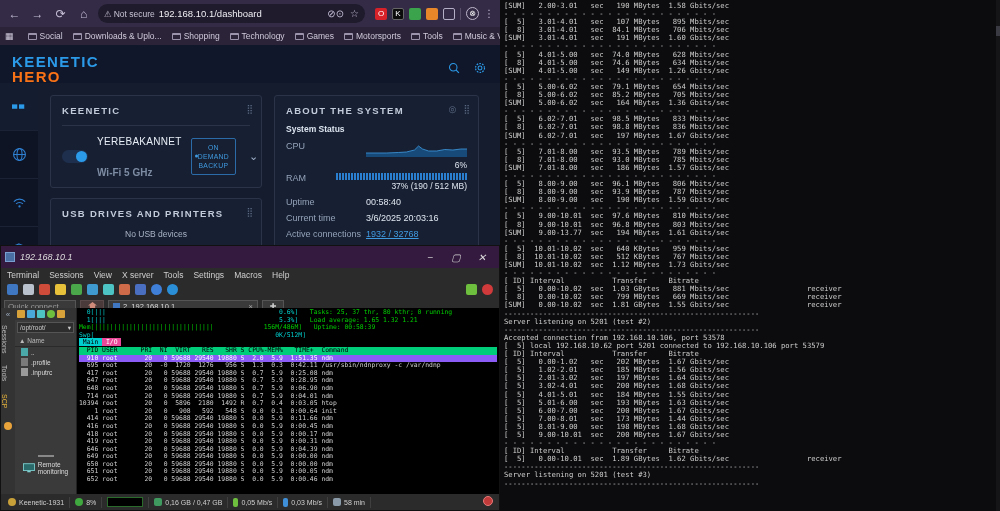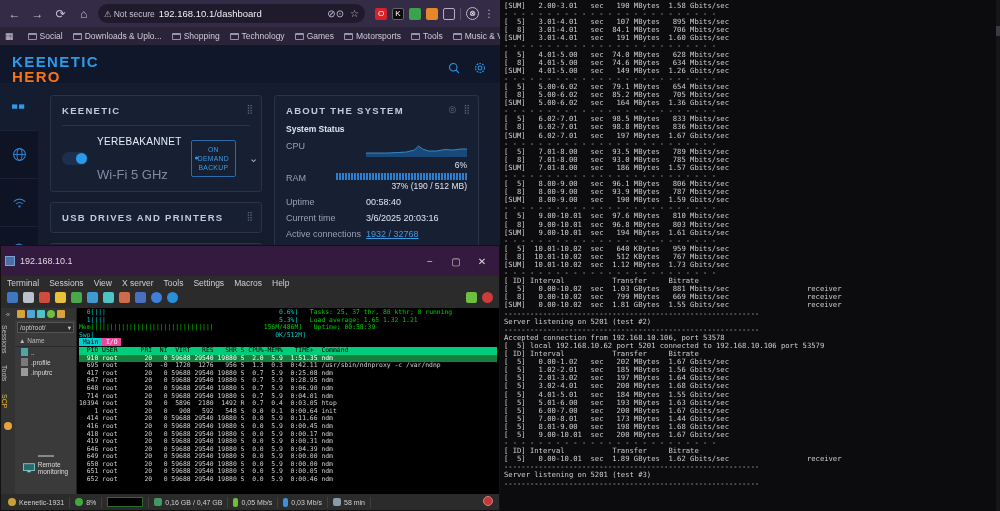--- a/index.html
+++ b/index.html
@@ -33,41 +33,41 @@
   .kn-body { position:absolute; left:38px; top:38px; right:0; bottom:0; background:#151c2e; padding:12px 10px 0 12px; display:flex; gap:12px; }
   .kn-col { display:flex; flex-direction:column; gap:10px; }
   .kn-card { border:1px solid #2a3347; border-radius:3px; background:#172033; padding:9px 11px; position:relative; }
   .kn-card-title { font-size:9.5px; letter-spacing:1.3px; color:#c2cbda; font-weight:bold; }
   .kn-card-icons { position:absolute; right:8px; top:8px; display:flex; gap:7px; color:#5d6b84; font-size:9px; }
   .kn-hr { height:1px; background:#2a3347; margin:9px 0; }
   .kn-row { display:flex; align-items:center; gap:9px; }
   .kn-toggle { width:26px; height:13px; border-radius:7px; background:#1e2f4d; position:relative; flex:none; }
   .kn-toggle::after { content:""; position:absolute; right:1px; top:1px; width:11px; height:11px; border-radius:50%; background:#2b9ae8; }
   .kn-wifi-name { font-size:10px; color:#e8eef6; letter-spacing:.3px; }
-  .kn-wifi-sub { font-size:13px; color:#7e8ca3; margin-top:20px; }
+  .kn-wifi-sub { font-size:10px; color:#7e8ca3; margin-top:20px;font-weight:bold; }
   .kn-badge { border:1px solid #2b6ba8; border-radius:2px; color:#3f9ae0; font-size:6.8px; padding:4px 6px; text-align:center; line-height:1.35; letter-spacing:.3px; position:relative; }
   .kn-badge .dot { position:absolute; left:3px; top:50%; width:3px; height:3px; background:#3f9ae0; border-radius:50%; transform:translateY(-50%); }
   .kn-chev { color:#9fb0c8; font-size:11px; margin-left:4px; }
   .kn-nousb { text-align:center; font-size:8.5px; color:#a9b4c6; padding:10px 0 4px; }
   .kn-sub { font-size:8.5px; color:#dce4ef; font-weight:bold; margin:8px 0 7px; }
   .kn-metric { display:flex; align-items:flex-start; margin-bottom:3px; }
   .kn-metric-label { width:80px; font-size:9px; color:#94a2b8; }
   .kn-metric-right { flex:1; }
   .kn-spark { height:16px; width:100%; }
   .kn-pct { text-align:right; font-size:8.5px; color:#dfe6f0; margin-top:1px; }
   .kn-bars { display:flex; gap:1px; height:7px; align-items:flex-end; }
   .kn-bars i { width:2px; background:#2b7fd0; display:block; }
   .kn-kv { display:flex; font-size:9px; padding:3px 0; }
   .kn-kv .k { width:80px; color:#94a2b8; }
   .kn-kv .v { color:#dfe6f0;text-align:center; }
   .kn-kv .v.link { color:#3f9ae0; text-decoration:underline; }
 
   
   #moba { position:absolute; left:0; top:245px; width:500px; height:266px; background:#2b2b2b; border:1px solid #111; overflow:hidden; }
-  .mx-title { height:30px; background:#351a3f; display:flex; align-items:center; padding:0 4px; color:#ddd; font-size:9px; }
+  .mx-title { height:22px; background:#351a3f; display:flex; align-items:center; padding:0 4px; color:#ddd; font-size:9px;font-style:italic; }
   .mx-title .tico { width:10px; height:10px; background:#4a6fa5; margin-right:5px; border:1px solid #7aa0d0; }
   .mx-wbtns { margin-left:auto; display:flex; gap:0; }
   .mx-wbtn { width:26px; height:18px; display:flex; align-items:center; justify-content:center; font-size:10px; color:#ccc; }
   .mx-wbtn.close { color:#ddd; }
   .mx-menu { height:13px; background:#2b2b2b; display:flex; align-items:center; gap:10px; padding:0 6px; font-size:8.5px; color:#cfcfcf; }
   .mx-tools { height:17px; background:#2b2b2b; display:flex; align-items:center; gap:5px; padding:0 6px; }
   .mx-tools i { width:11px; height:11px; border-radius:2px; display:block; }
   .mx-tools .spacer { flex:1; }
   .mx-qbar { height:16px; background:#2b2b2b; display:flex; align-items:center; gap:4px; padding:0 3px; }
   .mx-quick { width:72px; height:13px; background:#3a3a3a; border:1px solid #555; color:#9a9a9a; font-size:8px; display:flex; align-items:center; padding-left:3px; }
@@ -248,20 +248,21 @@
             </span>
             <span class="kn-chev">⌄</span>
           </div>
         </div>
 
         <div class="kn-card">
           <div class="kn-card-title">USB DRIVES AND PRINTERS</div>
           <div class="kn-card-icons">
               <span>⣿</span>
             </div>
+          <div class="kn-nousb">No USB devices</div>
         </div>
 
         <div class="kn-card" style="height:60px"></div>
       </div>
 
       <div class="kn-col" style="width:205px">
         <div class="kn-card">
           <div class="kn-card-title">ABOUT THE SYSTEM</div>
           <div class="kn-card-icons">
             <span>◎</span>
@@ -450,21 +451,21 @@
     </div>
   </div>
   <div class="mx-follow">Follow terminal folder</div>
 
   <div class="mx-term"><span style="color:#00cdcd">  0[|||                                             0.6%]</span>   <span style="color:#00cd00">Tasks: 25, 37 thr, 80 kthr; 0 running</span>
 <span style="color:#00cdcd">  1[|||                                             5.3%]</span>   <span style="color:#00cd00">Load average: 1.65 1.32 1.21</span>
 <span style="color:#00cd00">Mem[|||||||||||||||||||||||||||||||             156M/486M]</span>   <span style="color:#00cd00">Uptime: 00:58:39</span>
 <span style="color:#00cdcd">Swp[                                               0K/512M]</span>
 <span style="background:#00cdcd;color:#000"> Main </span><span style="background:#ec4899;color:#fff"> I/O </span>
 <span style="background:#00cd7a;color:#000;display:inline-block;width:100%">  PID USER      PRI  NI  VIRT   RES   SHR S CPU%-MEM%   TIME+  Command</span>
-<span style="background:#15803d;color:#fff;display:inline-block;width:100%">  910 root       20   0 59688 29540 19880 S  2.0  5.9  1:51.35 ndm</span>
+<span style="background:#8b5cf6;color:#fff;display:inline-block;width:100%">  910 root       20   0 59688 29540 19880 S  2.0  5.9  1:51.35 ndm</span>
 <span>  695 root       20  -0  1720  1276   956 S  1.3  0.3  0:42.11 /usr/sbin/ndnproxy -c /var/ndnp</span>
 <span>  417 root       20   0 59688 29540 19880 S  0.7  5.9  0:25.08 ndm</span>
 <span>  647 root       20   0 59688 29540 19880 S  0.7  5.9  0:28.95 ndm</span>
 <span>  648 root       20   0 59688 29540 19880 S  0.7  5.9  0:06.90 ndm</span>
 <span>  714 root       20   0 59688 29540 19880 S  0.7  5.9  0:04.01 ndm</span>
 <span>10394 root       20   0  5896  2180  1492 R  0.7  0.4  0:03.05 htop</span>
 <span>    1 root       20   0   908   592   548 S  0.0  0.1  0:00.64 init</span>
 <span>  414 root       20   0 59688 29540 19880 S  0.0  5.9  0:11.66 ndm</span>
 <span>  416 root       20   0 59688 29540 19880 S  0.0  5.9  0:00.45 ndm</span>
 <span>  418 root       20   0 59688 29540 19880 S  0.0  5.9  0:00.17 ndm</span>
@@ -528,21 +529,21 @@
 <span>[  5]   7.01-8.00   sec  93.5 MBytes   789 Mbits/sec</span>
 <span>[  8]   7.01-8.00   sec  93.0 MBytes   785 Mbits/sec</span>
 <span>[SUM]   7.01-8.00   sec   186 MBytes  1.57 Gbits/sec</span>
 <span>- - - - - - - - - - - - - - - - - - - - - - - - -</span>
 <span>[  5]   8.00-9.00   sec  96.1 MBytes   806 Mbits/sec</span>
 <span>[  8]   8.00-9.00   sec  93.9 MBytes   787 Mbits/sec</span>
 <span>[SUM]   8.00-9.00   sec   190 MBytes  1.59 Gbits/sec</span>
 <span>- - - - - - - - - - - - - - - - - - - - - - - - -</span>
 <span>[  5]   9.00-10.01  sec  97.6 MBytes   810 Mbits/sec</span>
 <span>[  8]   9.00-10.01  sec  96.8 MBytes   803 Mbits/sec</span>
-<span>[SUM]   9.00-10.01  sec   194 MBytes  1.61 Gbits/sec</span>
+<span>[SUM]   9.00-13.77  sec   194 MBytes  1.61 Gbits/sec</span>
 <span>- - - - - - - - - - - - - - - - - - - - - - - - -</span>
 <span>[  5]  10.01-10.02  sec   640 KBytes   959 Mbits/sec</span>
 <span>[  8]  10.01-10.02  sec   512 KBytes   767 Mbits/sec</span>
 <span>[SUM]  10.01-10.02  sec  1.12 MBytes  1.73 Gbits/sec</span>
 <span>- - - - - - - - - - - - - - - - - - - - - - - - -</span>
 <span>[ ID] Interval           Transfer     Bitrate</span>
 <span>[  5]   0.00-10.02  sec  1.03 GBytes   881 Mbits/sec                  receiver</span>
 <span>[  8]   0.00-10.02  sec   799 MBytes   669 Mbits/sec                  receiver</span>
 <span>[SUM]   0.00-10.02  sec  1.81 GBytes  1.55 Gbits/sec                  receiver</span>
 <span>-----------------------------------------------------------</span>

